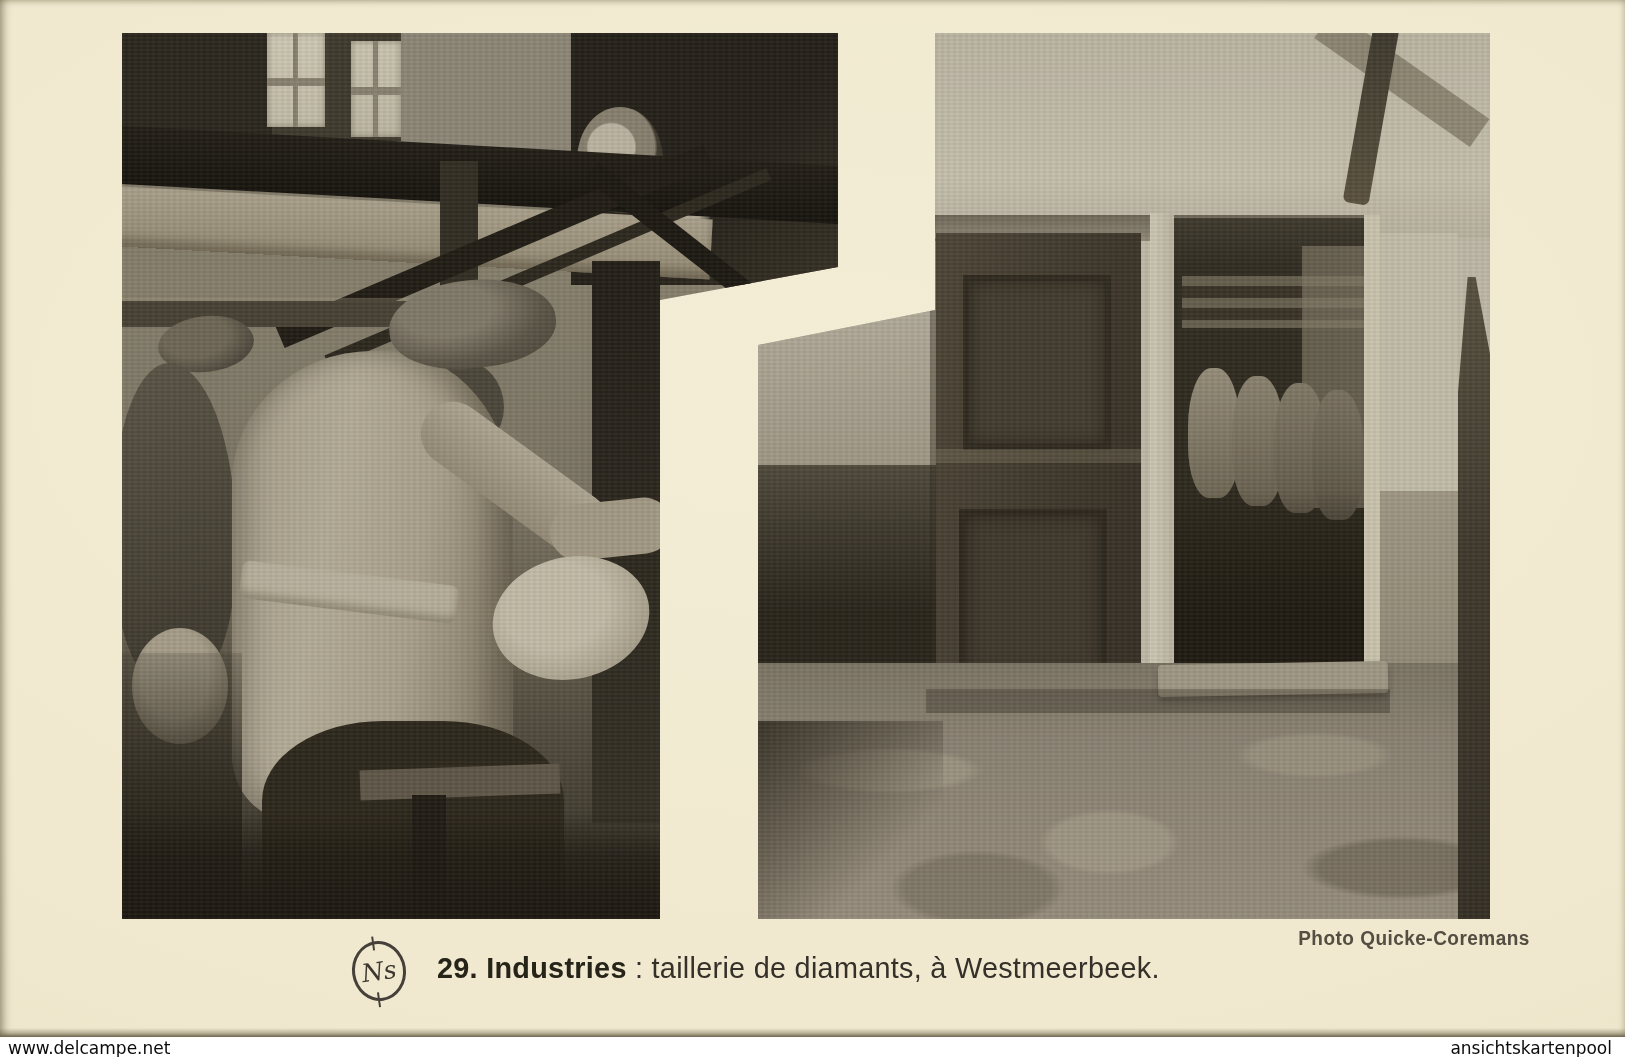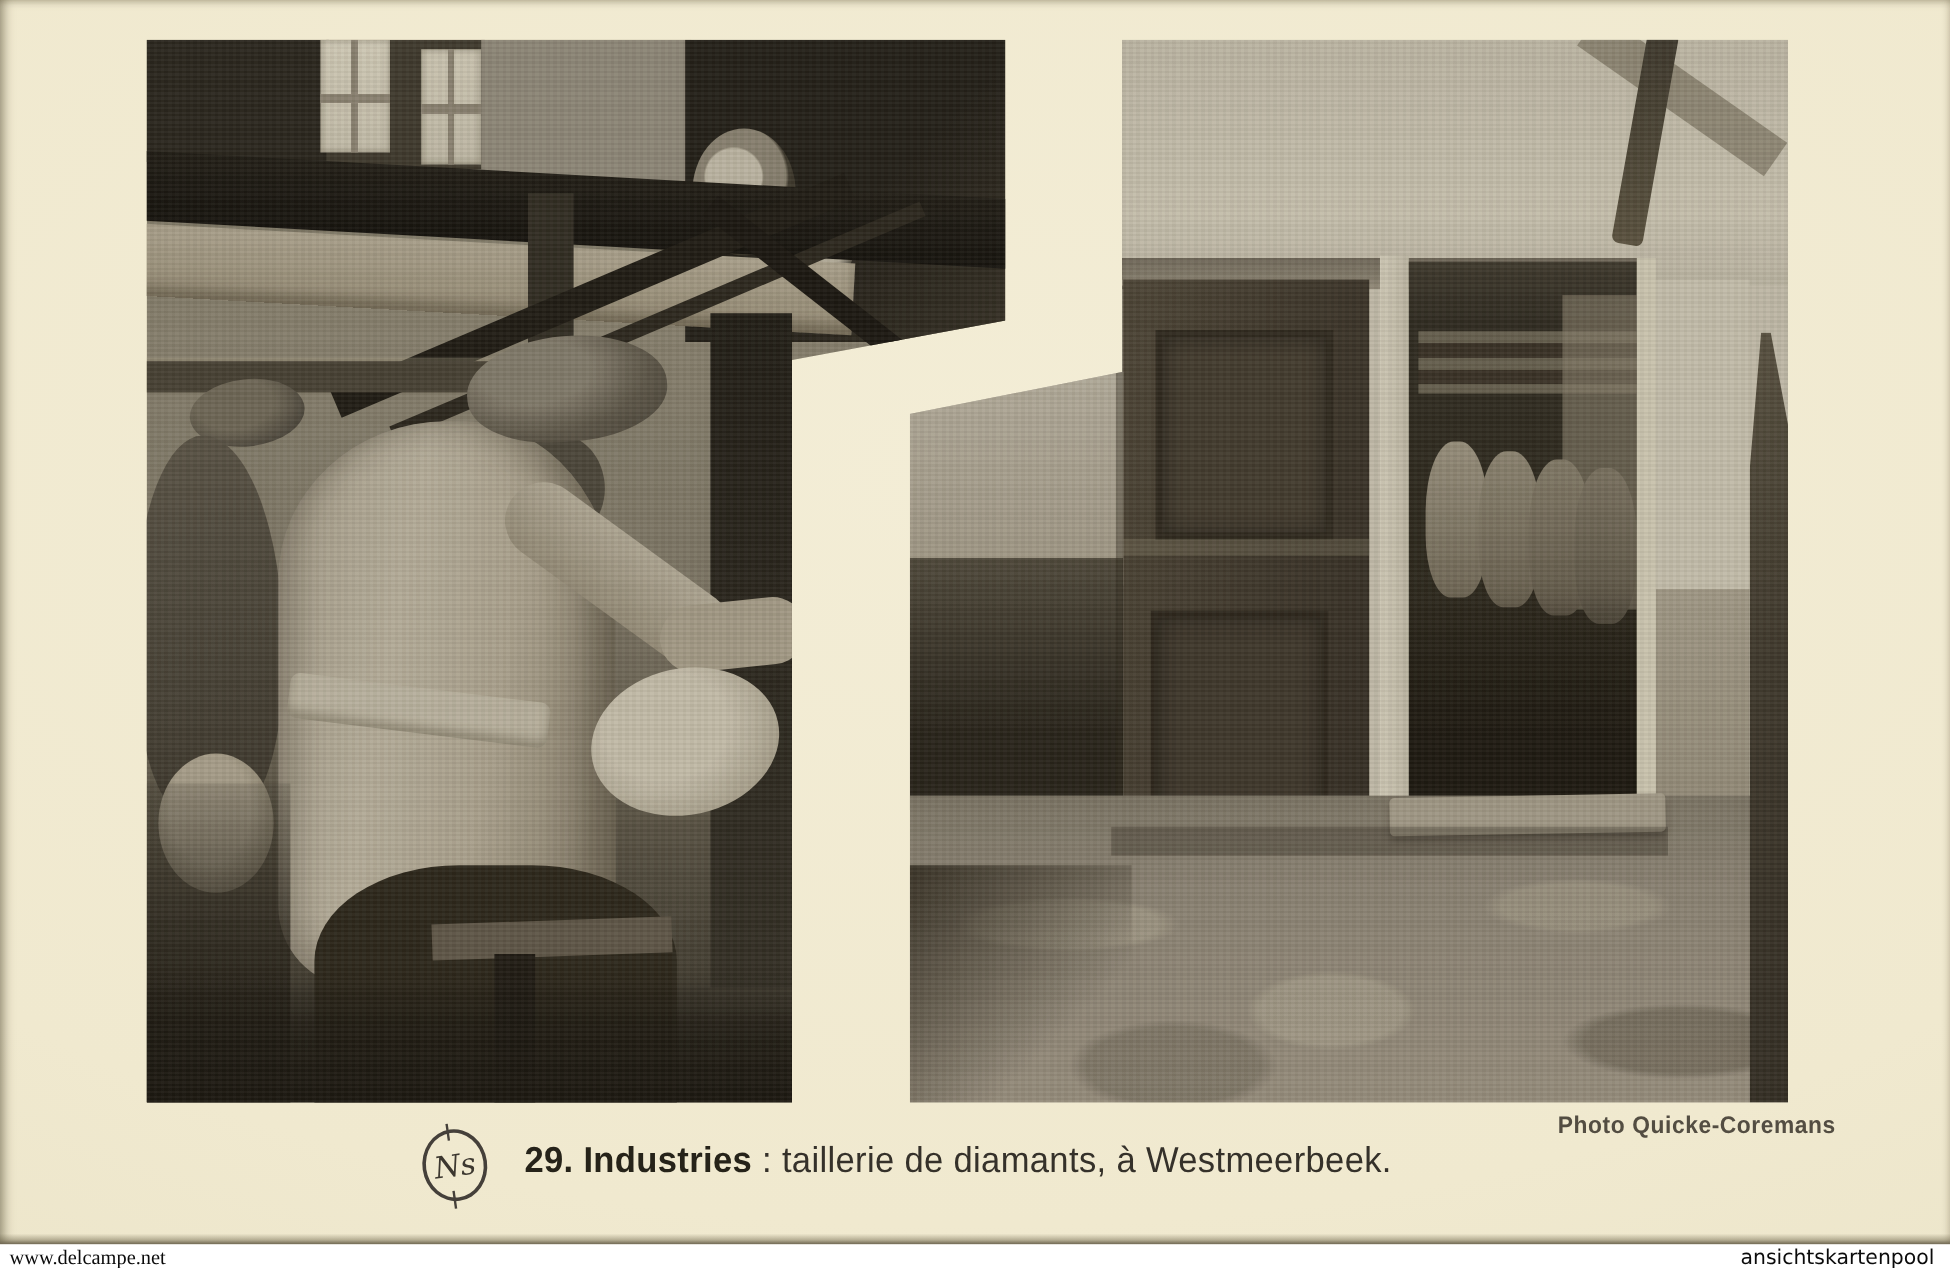--- a/index.html
+++ b/index.html
@@ -151,21 +151,21 @@
   .caption{position:absolute;left:437px;top:951px;font-size:30px;letter-spacing:.3px;color:#35312a;
     transform:scaleX(.96);transform-origin:left center;white-space:nowrap;}
   .caption .cap-bold{font-weight:700;color:#262319;}
   .caption .cap-sep{color:#35312a;}
   .photo-credit{position:absolute;right:95px;top:927px;font-size:20px;font-weight:700;color:#534d42;
     letter-spacing:.5px;transform:scaleX(.95);transform-origin:right center;white-space:nowrap;}
 
   
   .wm-strip{position:absolute;left:0;top:1037px;width:1625px;height:20px;background:#ffffff;
     font-family:"DejaVu Sans",sans-serif;font-size:17px;color:#0b0b0b;}
-  .wm-left{position:absolute;left:8px;bottom:-1px;line-height:20px;font-family:Liberation Serif, serif;}
+  .wm-left{position:absolute;left:8px;bottom:-1px;line-height:20px;}
   .wm-right{position:absolute;right:13px;bottom:-1px;line-height:20px;}
 </style>
 </head>
 <body>
 
 <div class="page">
   <div class="postcard">
 
     <div class="photo photo-left">
       <div class="lp-base"></div>

